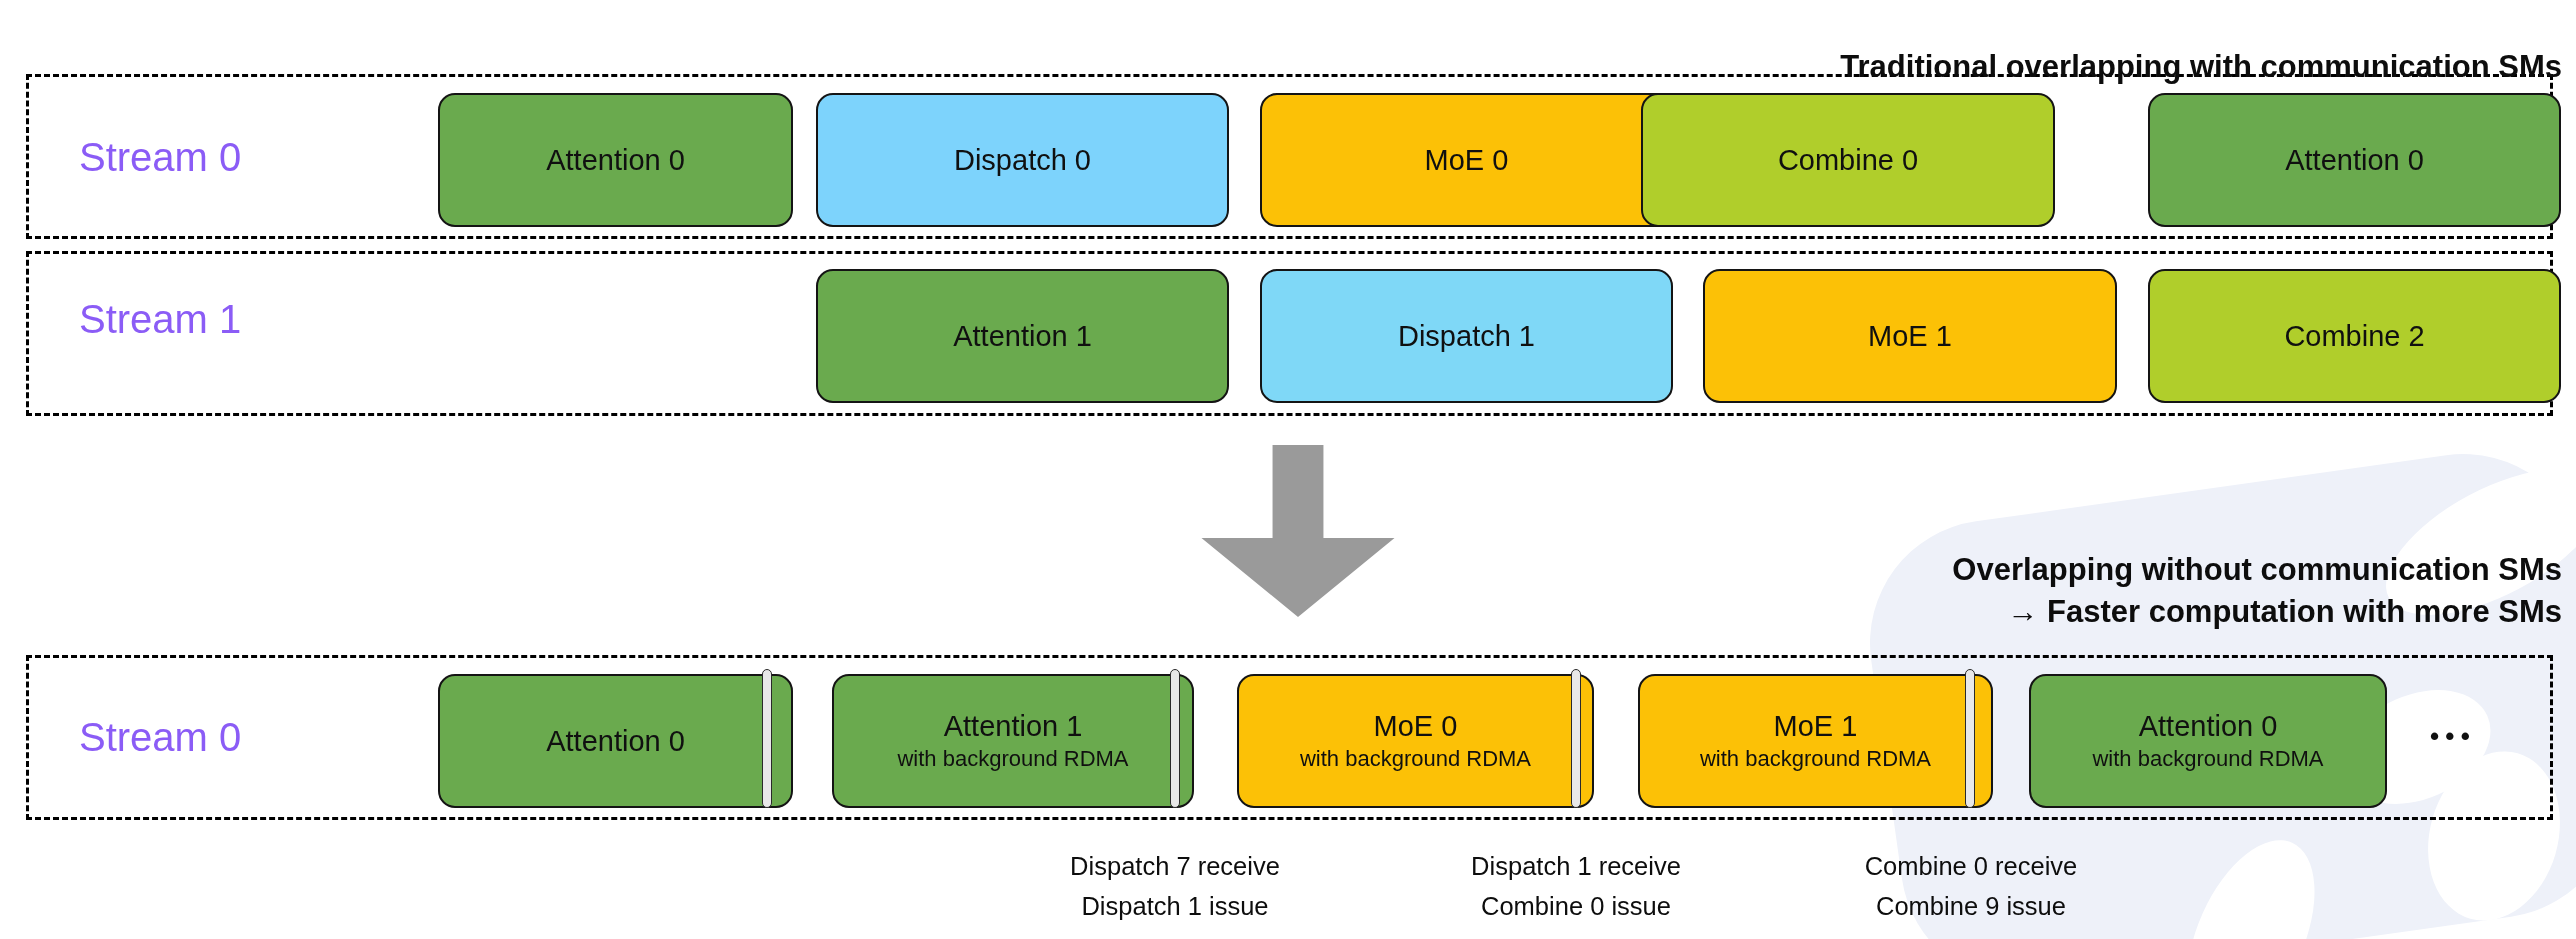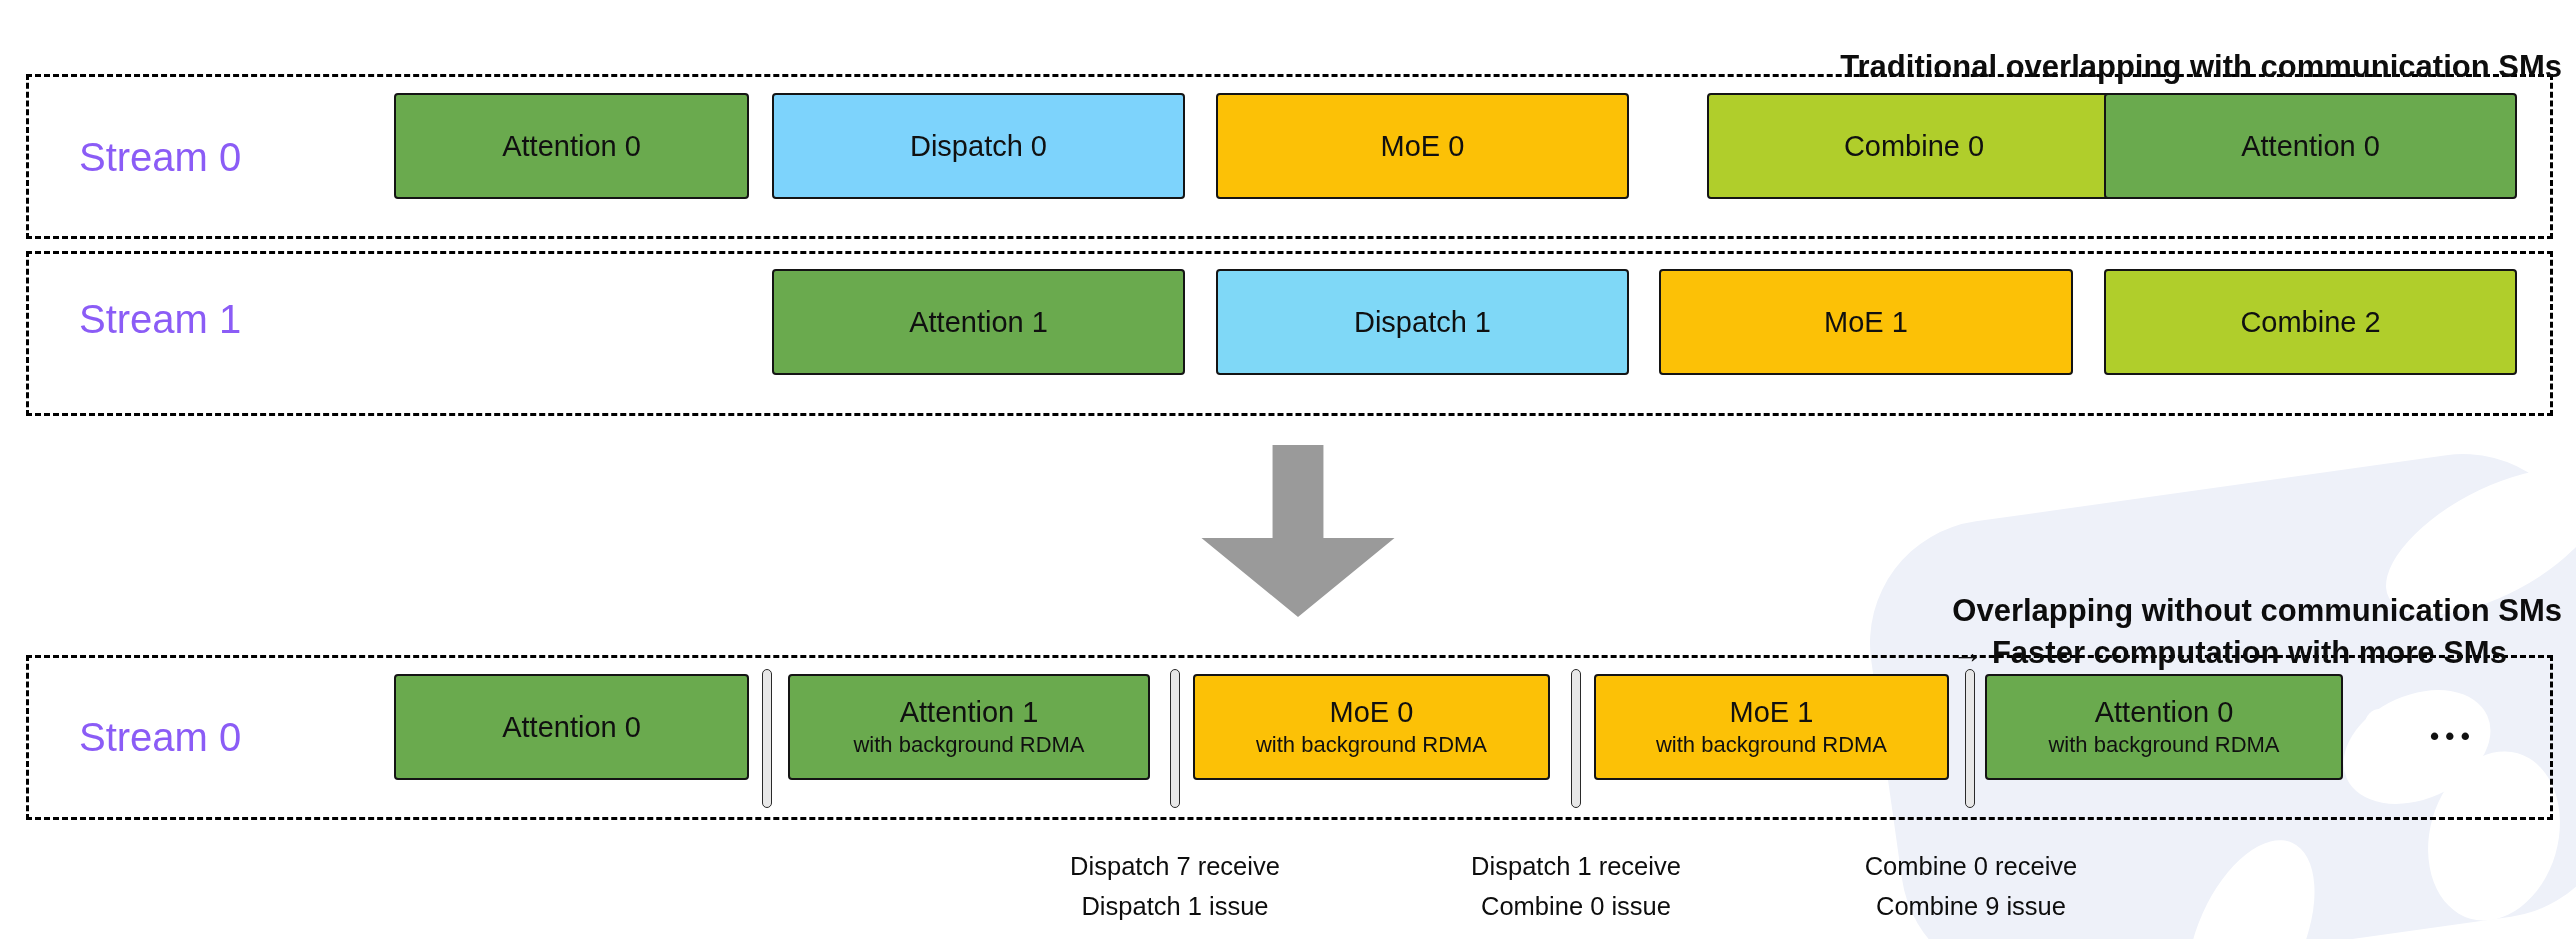--- a/index.html
+++ b/index.html
@@ -13,43 +13,43 @@
   .canvas { position: relative; width: 2576px; height: 940px; overflow: hidden; }
 
   
   .wm { position: absolute; z-index: 0; }
   .wm-lav { left: 1883px; top: 486px; width: 721px; height: 466px; background: #eef1f9; border-radius: 123px; transform: rotate(-8deg); }
   .wm-white { background: #ffffff; border-radius: 50%; }
 
   
   .title { position: absolute; z-index: 5; font-weight: bold; font-size: 31px; line-height: 39px; color: #0d0d0d; }
   .title-top { top: 10.6px; right: 14px; text-align: right; margin-top: 36px; }
-  .title-bottom { top: 549px; right: 14px; text-align: left; line-height: 42px; margin-top: 41px; }
+  .title-bottom { top: 549px; right: 14px; text-align: right; line-height: 42px; }
 
   
   .stream-box {
     position: absolute; left: 26px; width: 2527px; height: 165px;
     border: 3.5px dashed #000; box-sizing: border-box; z-index: 1;
   }
   .row1 { top: 74px; }
   .row2 { top: 251px; }
   .row3 { top: 655px; }
 
   .stream-label {
     position: absolute; left: 79px; z-index: 2;
     font-size: 40px; color: #8b5cf6; white-space: nowrap;
     transform: translateY(-50%);
   }
 
   
   .block {
-    position: absolute; z-index: 2; height: 106px; box-sizing: border-box;
-    border: 2.6px solid #141414; border-radius: 4px;
+    position: absolute; z-index: 2; height: 134px; box-sizing: border-box;
+    border: 2.6px solid #141414; border-radius: 17px;
     display: flex; flex-direction: column; align-items: center; justify-content: center;
-    font-size: 29px; color: #101010; text-align: center;
+    font-size: 29px; color: #101010; text-align: center; margin-left: 44px;
   }
   .r1 { top: 93px; }
   .r2 { top: 269px; }
   .r3 { top: 674px; }
   .block .sub { font-size: 22px; line-height: 26px; margin-top: 2.6px; }
 
   
   .bar {
     position: absolute; z-index: 2; top: 669px; width: 9.7px; height: 139px;
     background: #e8e8e8; border: 1.8px solid #2a2a2a; border-radius: 6.2px; box-sizing: border-box;
@@ -95,21 +95,21 @@
   <div class="stream-label" style="top:157px;">Stream 0</div>
   <div class="block r1" style="left: 394px; width: 355px; background-color: rgb(106, 170, 78);">
     <span>Attention 0</span>
   </div>
   <div class="block r1" style="left: 772px; width: 413px; background-color: #7dd3fc;">
     <span>Dispatch 0</span>
   </div>
   <div class="block r1" style="left: 1216px; width: 413px; background-color: rgb(252, 193, 6);">
     <span>MoE 0</span>
   </div>
-  <div class="block r1" style="left: 1707px; width: 414px; background-color: rgb(176, 206, 43);">
+  <div class="block r1" style="left: 1597px; width: 414px; background-color: rgb(176, 206, 43);">
     <span>Combine 0</span>
   </div>
   <div class="block r1" style="left: 2104px; width: 413px; background-color: rgb(106, 170, 78);">
     <span>Attention 0</span>
   </div>
 
   <div class="stream-box row2"></div>
   <div class="stream-label" style="top:319px;">Stream 1</div>
   <div class="block r2" style="left: 772px; width: 413px; background-color: rgb(106, 170, 78);">
     <span>Attention 1</span>

